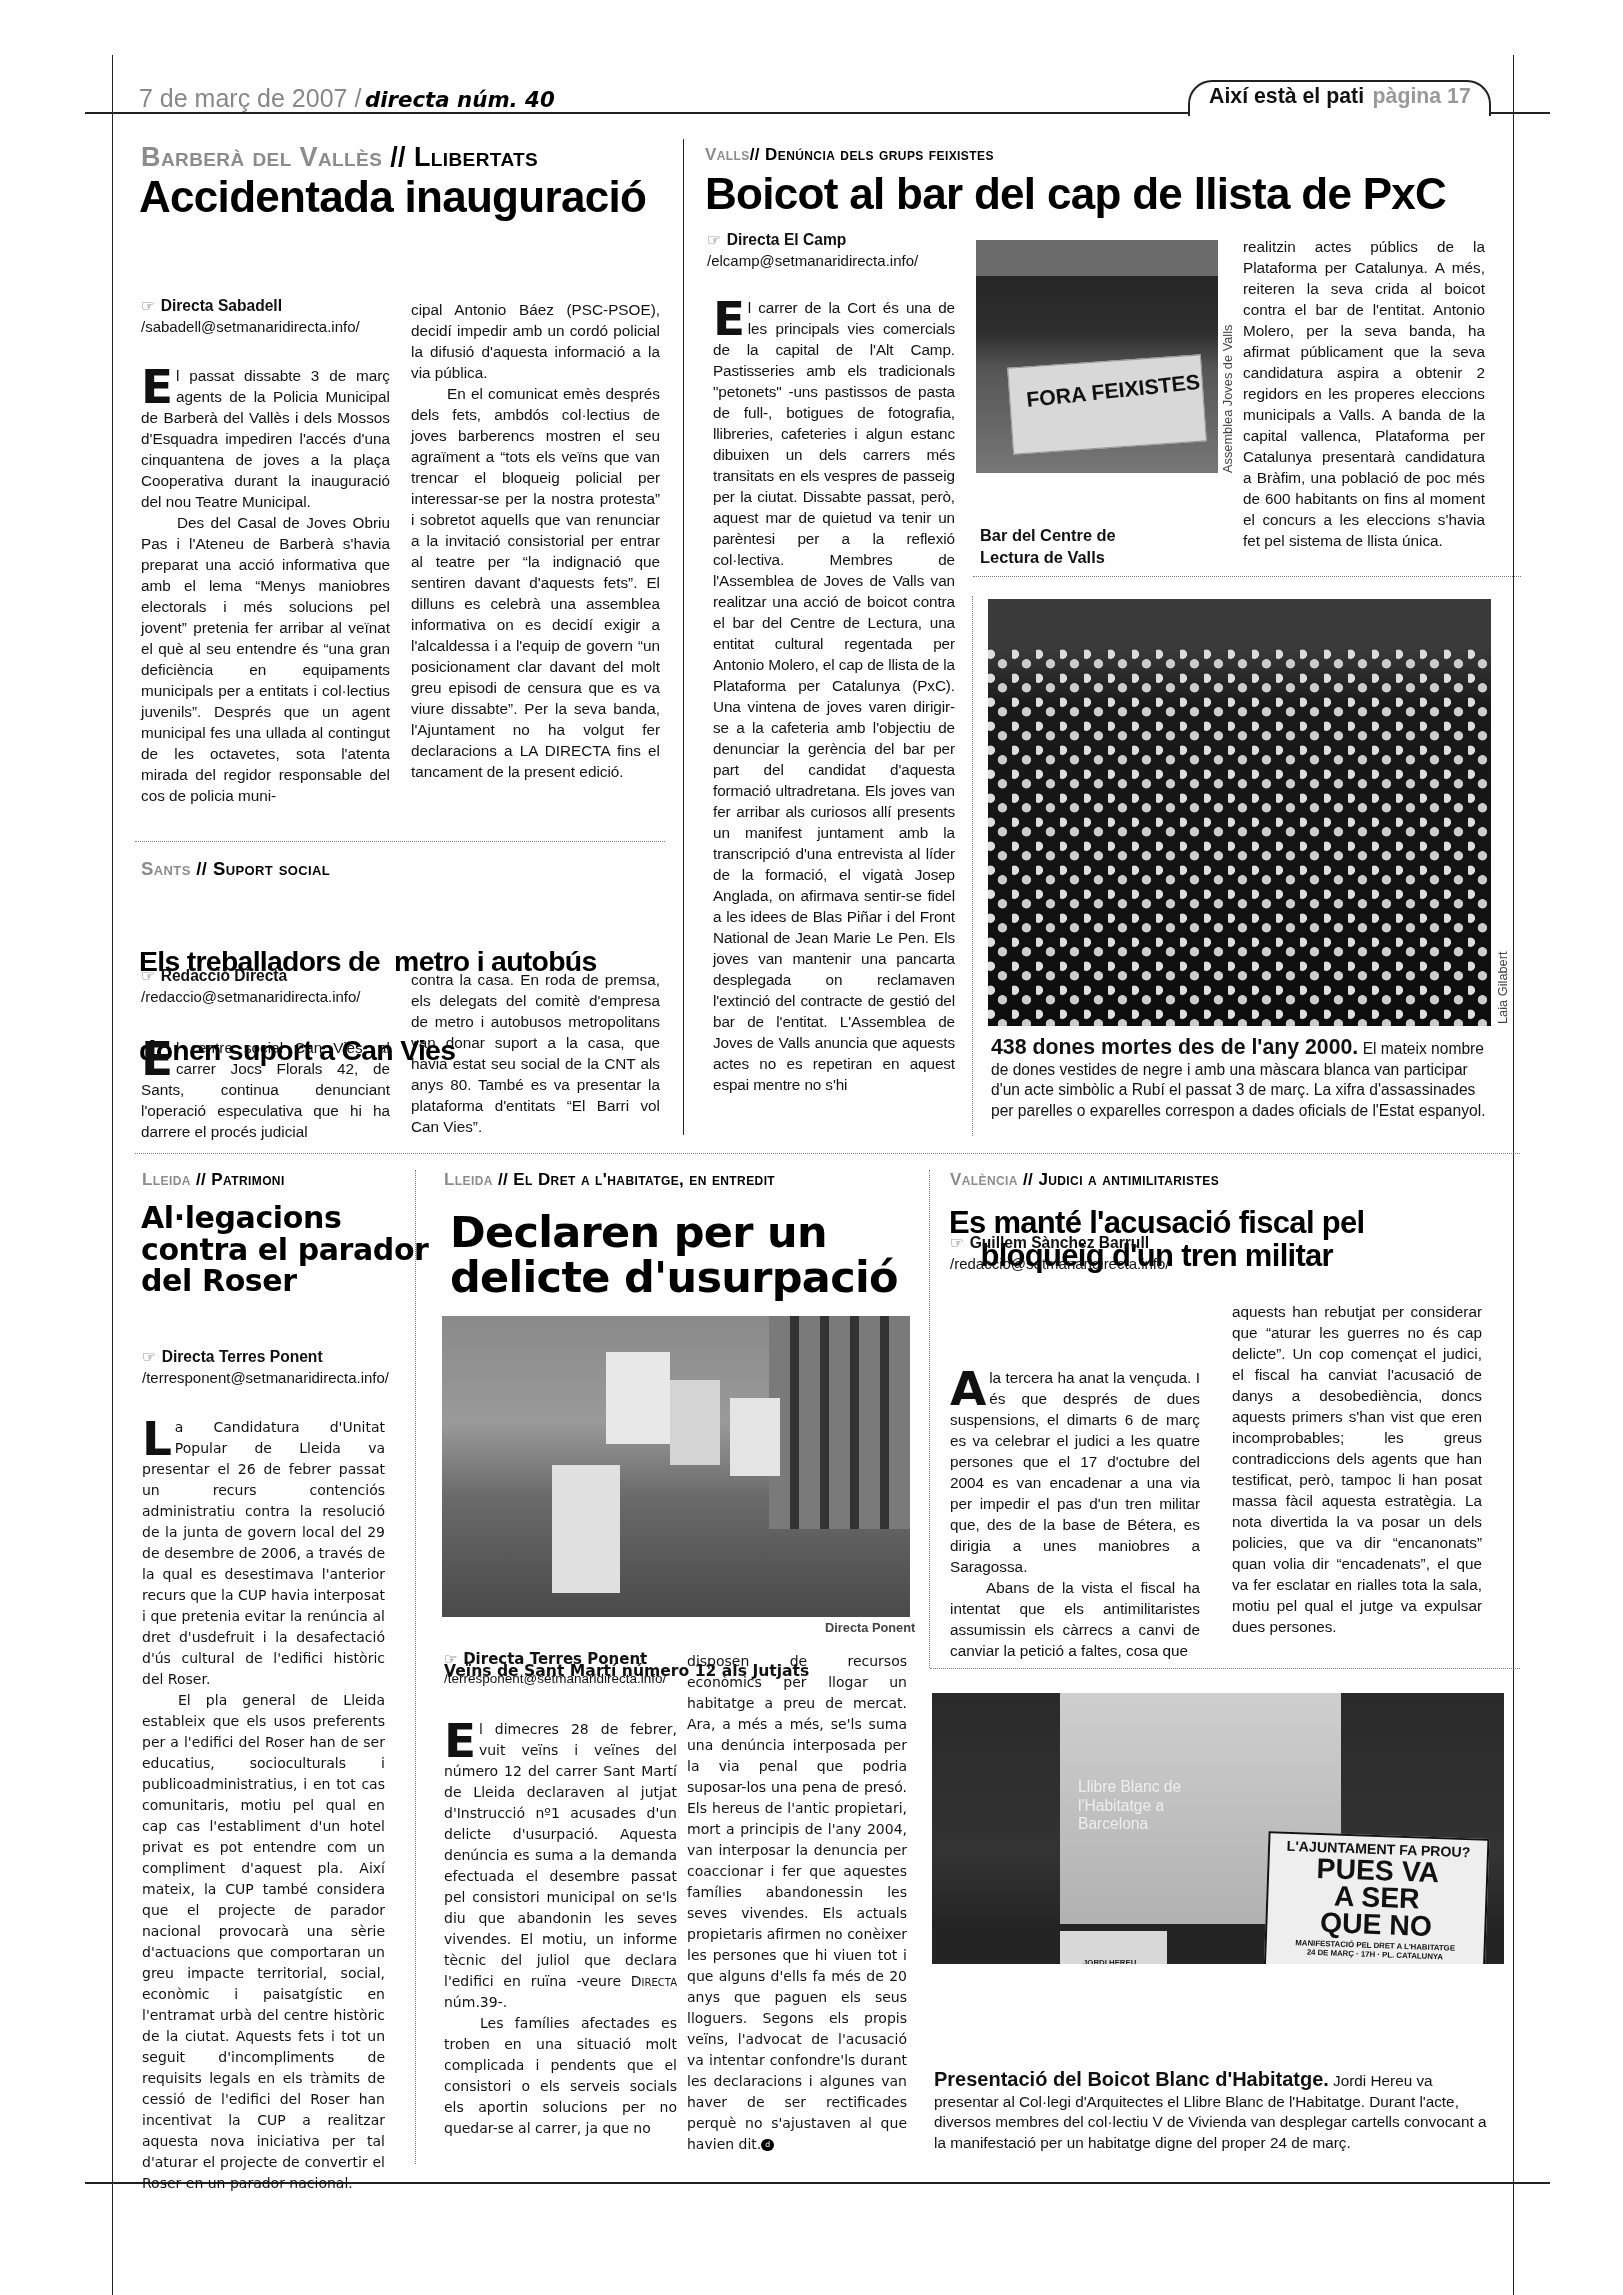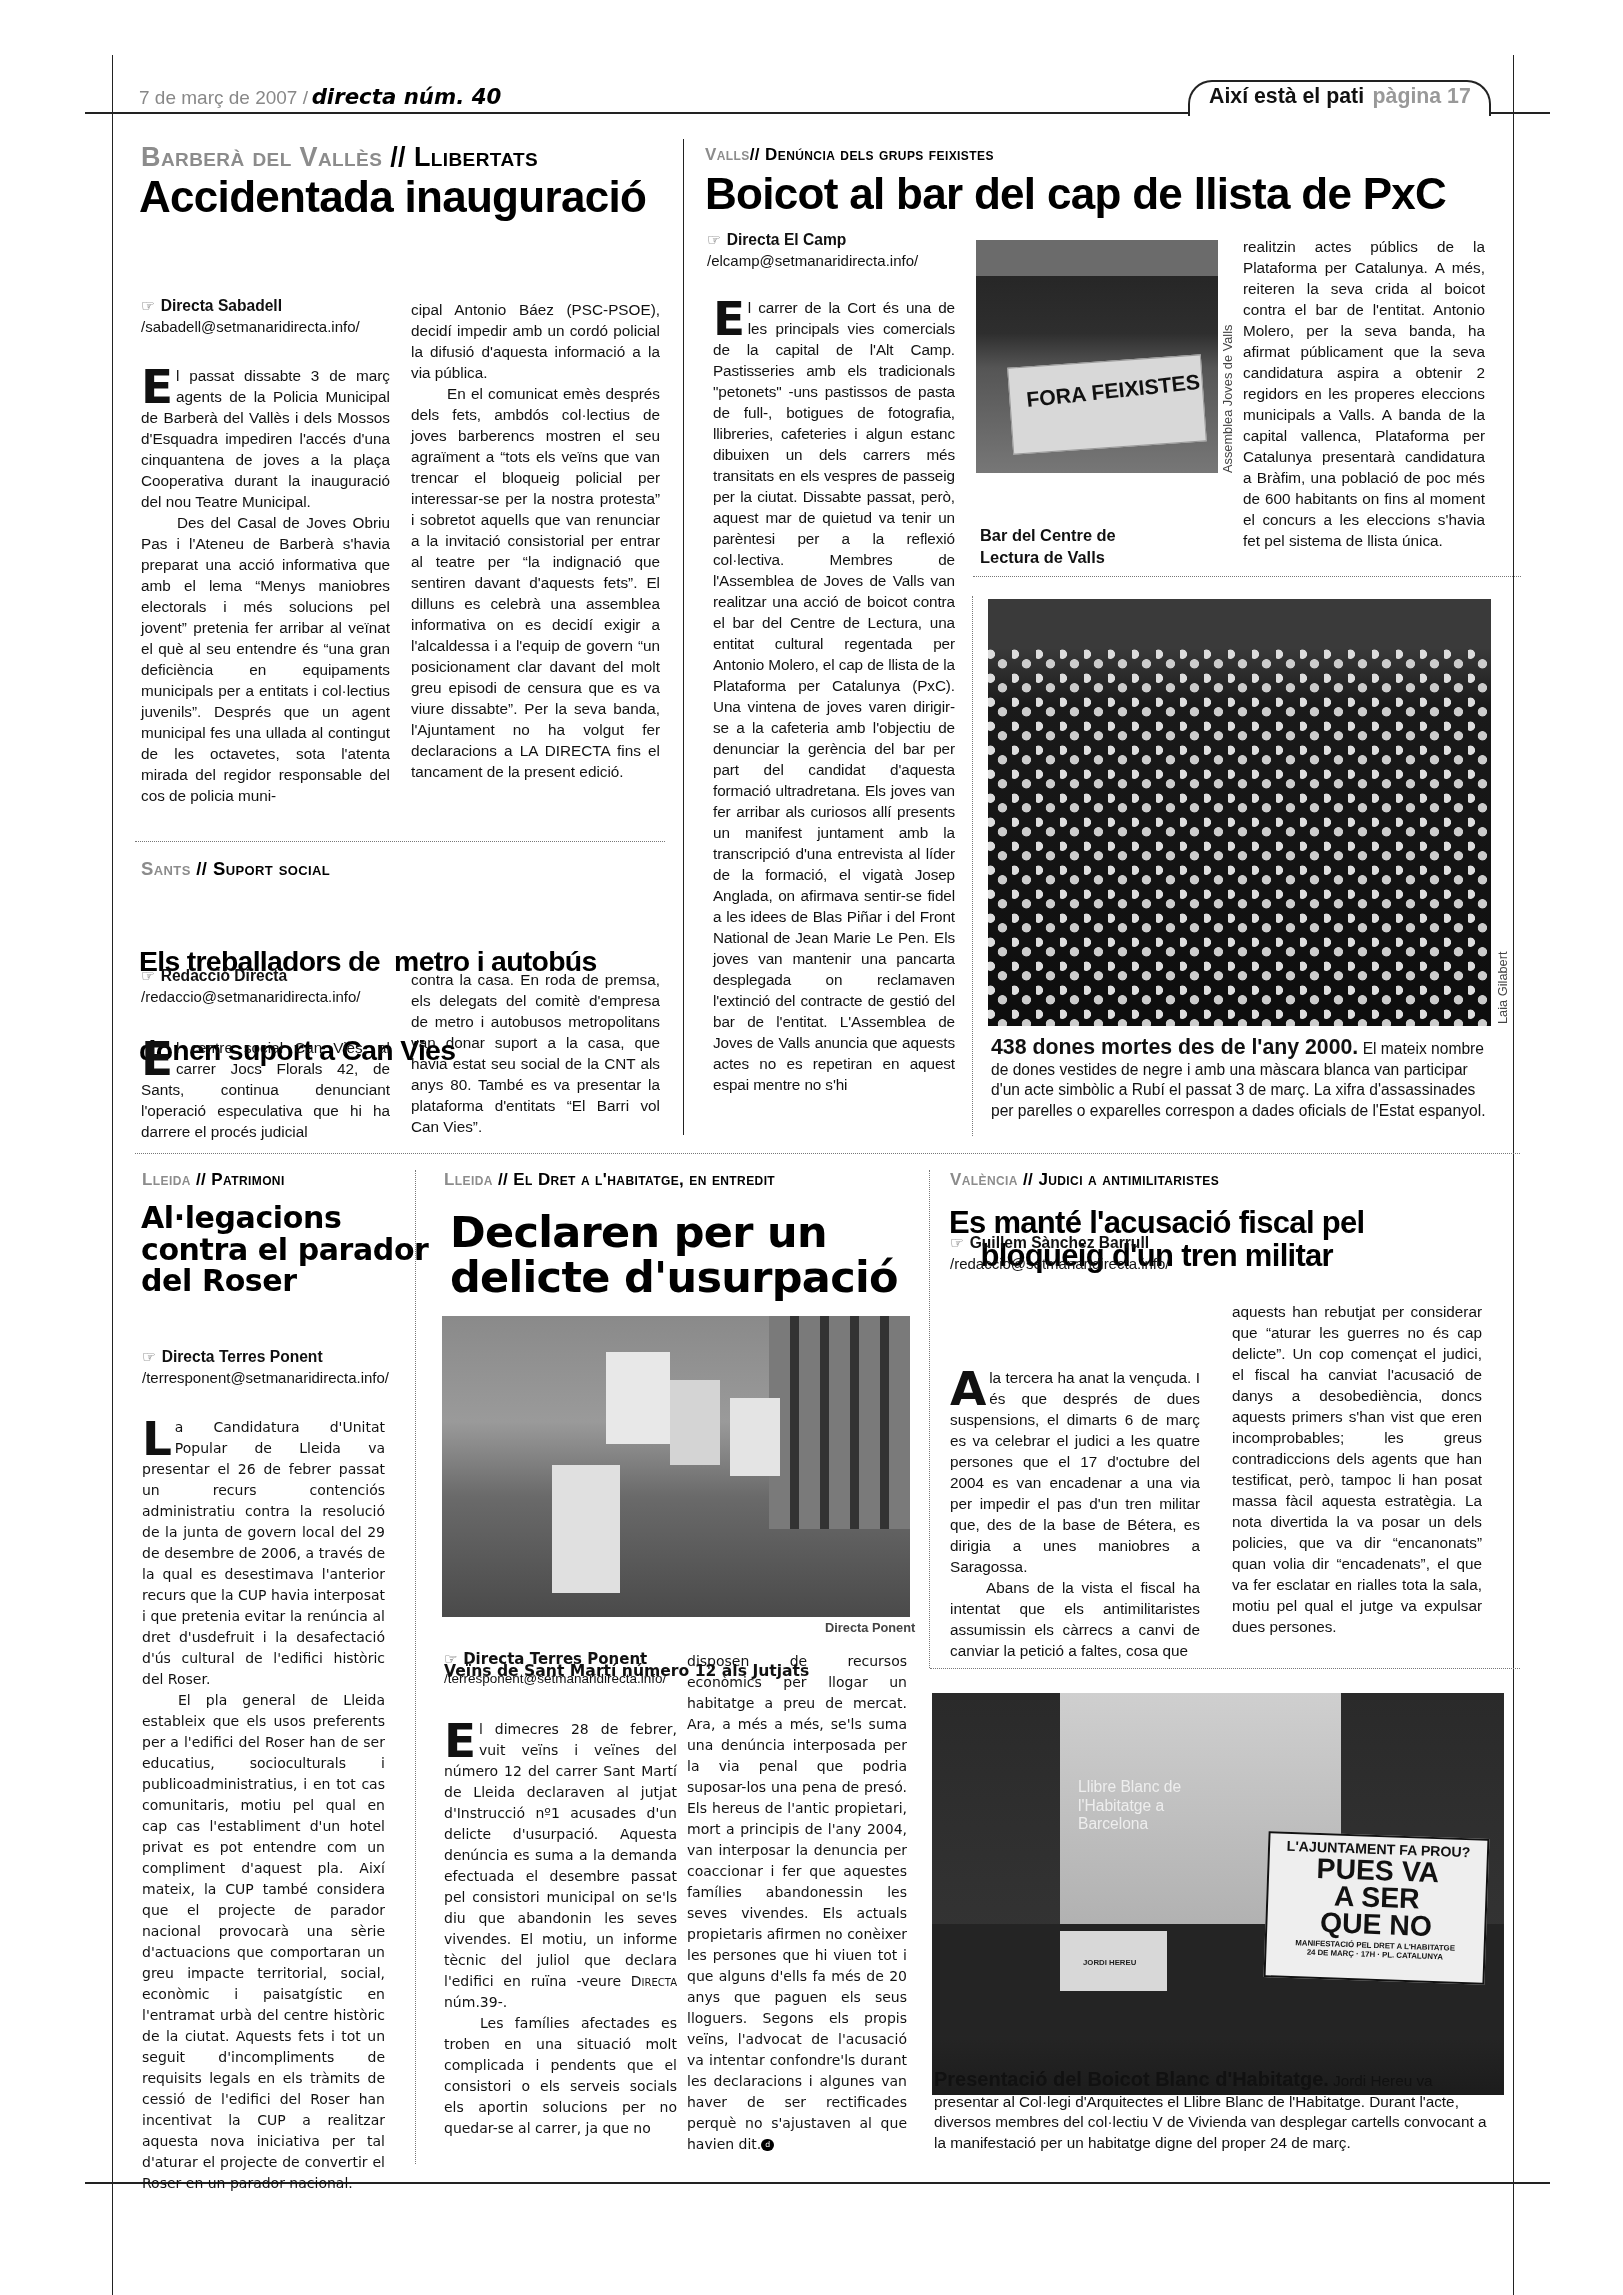--- a/index.html
+++ b/index.html
@@ -3,21 +3,21 @@
 <meta charset="utf-8">
 <style>
   html,body{margin:0;padding:0;background:#fff;}
   body{width:1623px;height:2295px;position:relative;overflow:hidden;font-family:"DejaVu Sans","Liberation Sans",sans-serif;color:#111;}
   .abs{position:absolute;}
   .vline{position:absolute;width:1.4px;background:#222;}
   .hline{position:absolute;height:2.1px;background:#222;}
   .dotv{position:absolute;width:0;border-left:1.4px dotted #777;}
   .doth{position:absolute;height:0;border-top:1.4px dotted #777;}
   
-  .hdr-date{font-family:"Liberation Sans",sans-serif;font-size:19px;color:#888;}
+  .hdr-date{font-family:"Liberation Sans",sans-serif;font-size:25px;color:#888;}
   .hdr-mag{font-family:"DejaVu Sans",sans-serif;font-weight:bold;font-style:italic;font-size:21.3px;color:#000;}
   .tab{position:absolute;left:1188px;top:80px;width:299px;height:34px;border:2.1px solid #222;border-bottom:none;border-radius:24px 24px 0 0;background:#fff;}
   .tab-t{position:absolute;left:1209px;top:84px;font-family:"Liberation Sans",sans-serif;font-weight:bold;font-size:21.3px;white-space:nowrap;}
   .tab-t .pg{color:#999;margin-left:8.5px;}
   
   .kicker{font-family:"Liberation Sans",sans-serif;font-weight:bold;font-variant:small-caps;font-size:27px;letter-spacing:0.4px;white-space:nowrap;}
   .kicker .place{color:#8c8c8c;} .kicker .sl2{color:#000;}
   .kicker .topic{color:#000;}
   
   .title{font-family:"Liberation Sans",sans-serif;font-weight:bold;color:#000;line-height:1.05;letter-spacing:-0.7px;}
@@ -224,21 +224,21 @@
     <p class="ind">Abans de la vista el fiscal ha intentat que els antimilitaristes assumissin els càrrecs a canvi de canviar la petició a faltes, cosa que</p>
   </div>
   <div class="abs body" style="left:1232px;top:1301px;width:250px;">
     <p>aquests han rebutjat per considerar que “aturar les guerres no és cap delicte”. Un cop començat el judici, el fiscal ha canviat l'acusació de danys a desobediència, doncs aquests primers s'han vist que eren incomprobables; les greus contradiccions dels agents que han testificat, però, tampoc li han posat massa fàcil aquesta estratègia. La nota divertida la va posar un dels policies, que va dir “encanonats” quan volia dir “encadenats”, el que va fer esclatar en rialles tota la sala, motiu pel qual el jutge va expulsar dues persones.</p>
   </div>
 </section>
 
 <div class="doth" style="left:930px;top:1668px;width:590px;"></div>
 
 <section>
-  <div class="photo" style="left:932px;top:1693px;width:572px;height:402px;background:linear-gradient(180deg,#2a2a2a 0%,#333 60%,#1c1c1c 100%);">
+  <div class="photo" style="left:932px;top:1693px;width:572px;height:271px;background:linear-gradient(180deg,#2a2a2a 0%,#333 60%,#1c1c1c 100%);">
     <div class="abs" style="left:128px;top:0;width:281px;height:306px;background:linear-gradient(180deg,#cfcfcf 0%,#a8a8a8 100%);"></div>
     <div class="abs" style="left:146px;top:85px;width:156px;font-family:'Liberation Sans',sans-serif;font-size:15.6px;color:#eee;line-height:18.5px;">Llibre Blanc de l'Habitatge a Barcelona</div>
     <div class="abs" style="left:0;top:231px;width:572px;height:112px;background:#242424;"></div>
     <div class="abs" style="left:128px;top:238px;width:107px;height:60px;background:#d8d8d8;"></div>
     <div class="abs" style="left:151px;top:265px;font-family:'Liberation Sans',sans-serif;font-size:7.8px;font-weight:bold;color:#222;">JORDI HEREU</div>
     <div class="abs" style="left:334px;top:142px;width:217px;height:142px;background:#eee;border:2.8px solid #111;transform:rotate(2deg);text-align:center;font-family:'Liberation Sans',sans-serif;font-weight:bold;color:#111;">
       <div style="font-size:14.2px;margin-top:4.3px;">L'AJUNTAMENT FA PROU?</div>
       <div style="font-size:28.4px;line-height:27px;">PUES VA</div>
       <div style="font-size:28.4px;line-height:27px;">A SER</div>
       <div style="font-size:28.4px;line-height:27px;">QUE NO</div>

